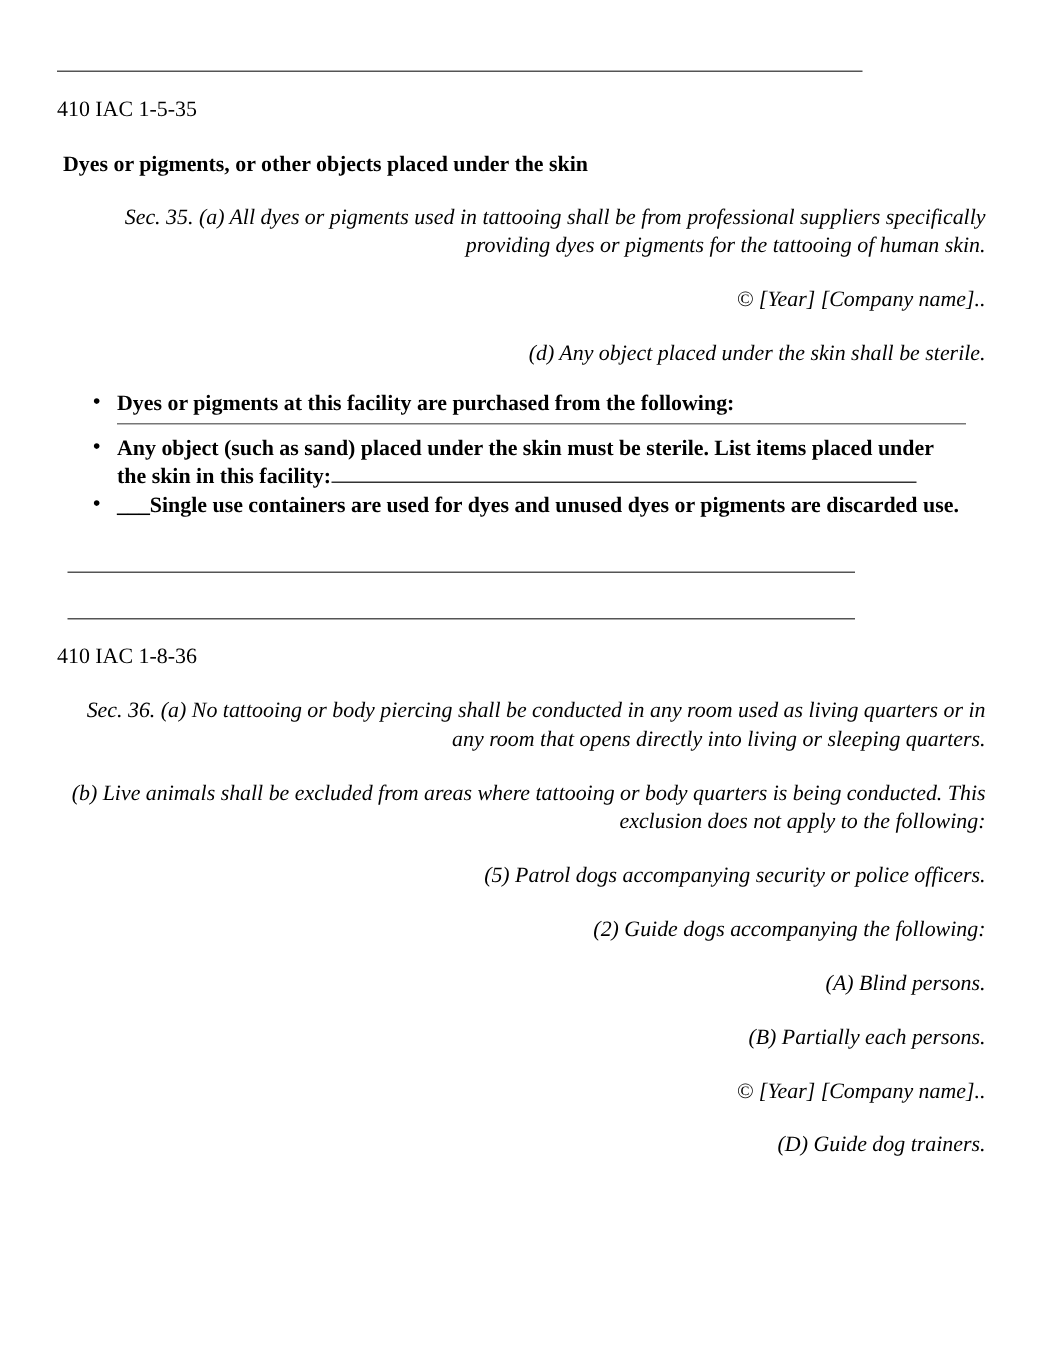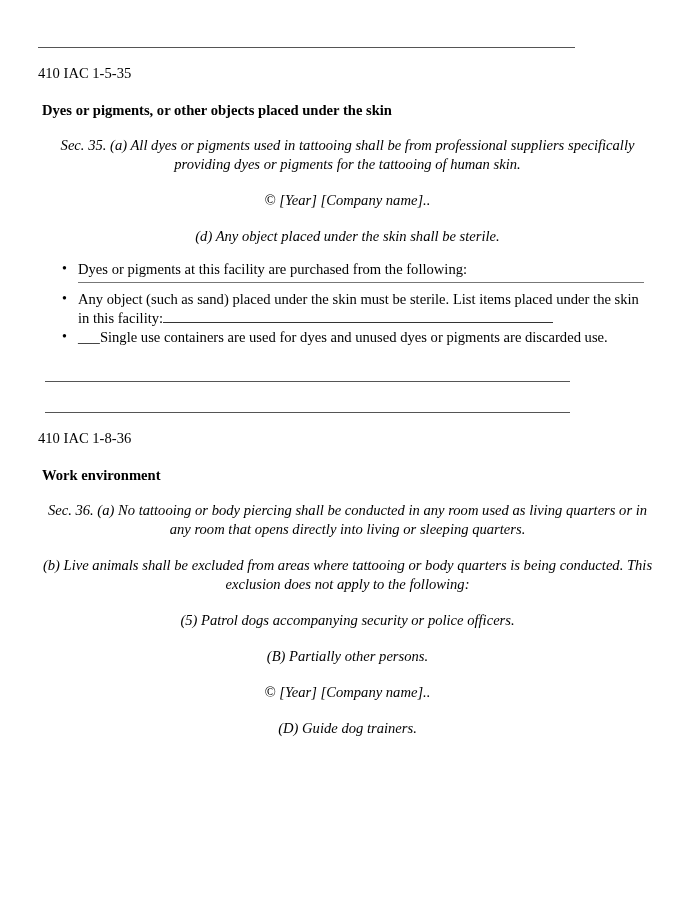--- a/index.html
+++ b/index.html
@@ -55,28 +55,29 @@
     font-size: 14.6px;
     font-weight: bold;
     line-height: 1.28;
     margin: 18px 0 0 4px;
   }
   .para {
     font-size: 14.6px;
     font-style: italic;
     line-height: 1.30;
     margin: 17px 0 0 0;
-    text-align: center;
+    text-align: right;
   }
 
   
   .bullets {
     list-style: none;
     margin: 14px 13px 0 0;
     padding: 0;
+    font-weight: bold;
   }
   .bullets li {
     position: relative;
     font-size: 14.6px;
     line-height: 1.30;
     padding-left: 40px;
     margin: 0 0 0 0;
   }
   .bullets li::before {
     content: "\2022";
@@ -132,29 +133,30 @@
     <li>
       <span>___Single use containers are used for dyes and unused dyes or pigments are discarded use.</span>
     </li>
   </ul>
 
   <hr class="rule rule-mid-a">
   <hr class="rule rule-mid-b">
 
   <p class="cite">410 IAC 1-8-36</p>
 
-  <p class="heading">Work environment</p>
 
   <p class="para">Sec. 36. (a) No tattooing or body piercing shall be conducted in any room used as living quarters or in any room that opens directly into living or sleeping quarters.</p>
 
   <p class="para">(b) Live animals shall be excluded from areas where tattooing or body quarters is being conducted. This exclusion does not apply to the following:</p>
 
   <p class="para">(5) Patrol dogs accompanying security or police officers.</p>
 
+  <p class="para">(2) Guide dogs accompanying the following:</p>
 
+  <p class="para">(A) Blind persons.</p>
 
-  <p class="para">(B) Partially other persons.</p>
+  <p class="para">(B) Partially each persons.</p>
 
   <p class="para">© [Year] [Company name]..</p>
 
   <p class="para">(D) Guide dog trainers.</p>
 
 </div>
 
 </body></html>

